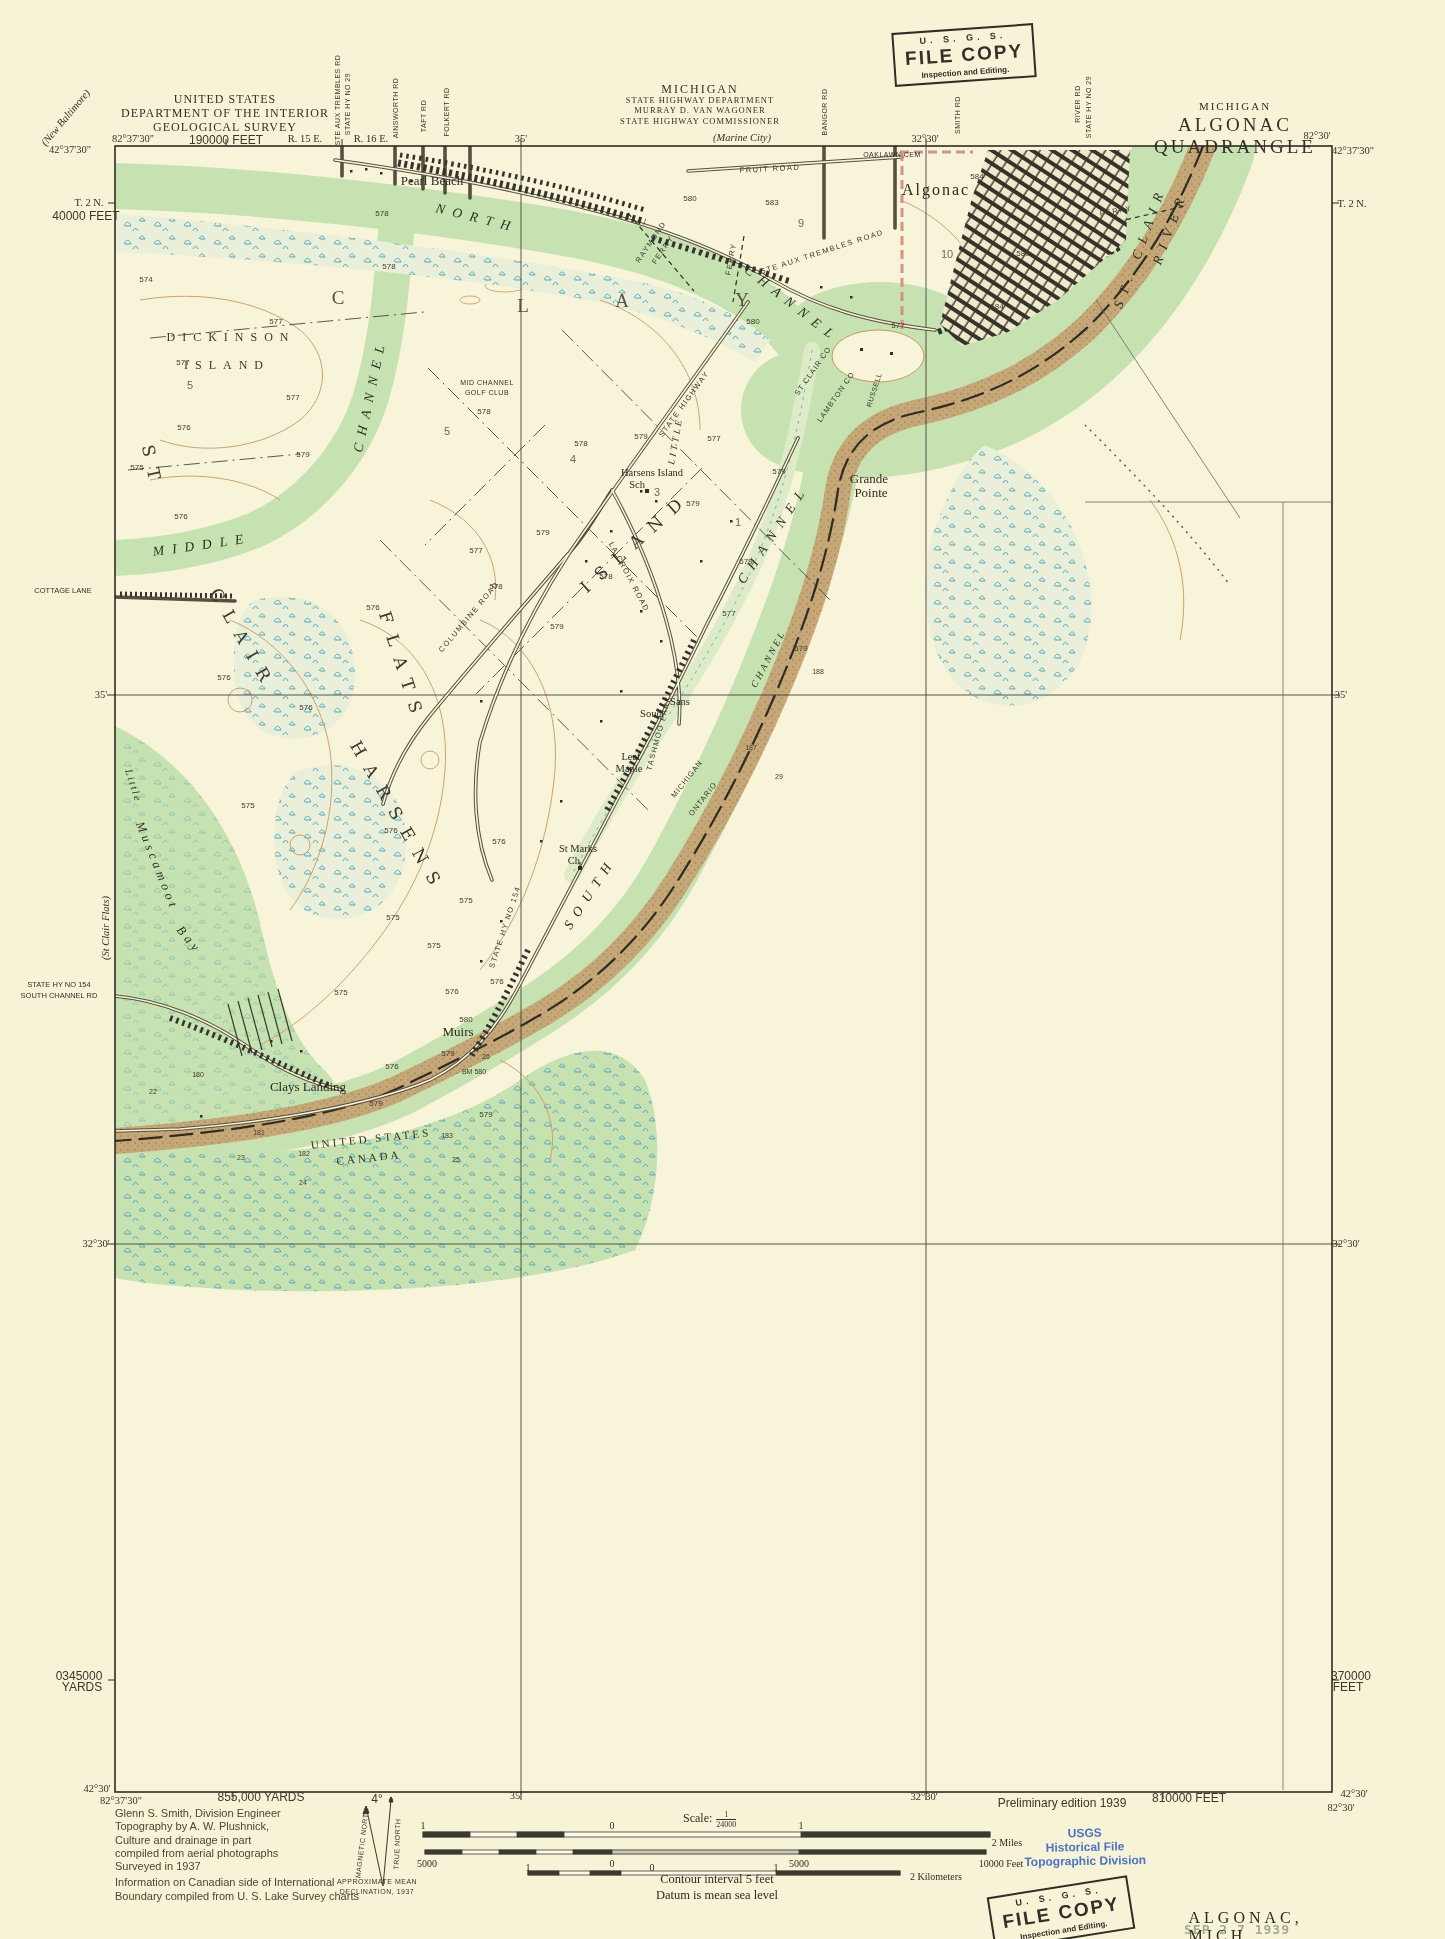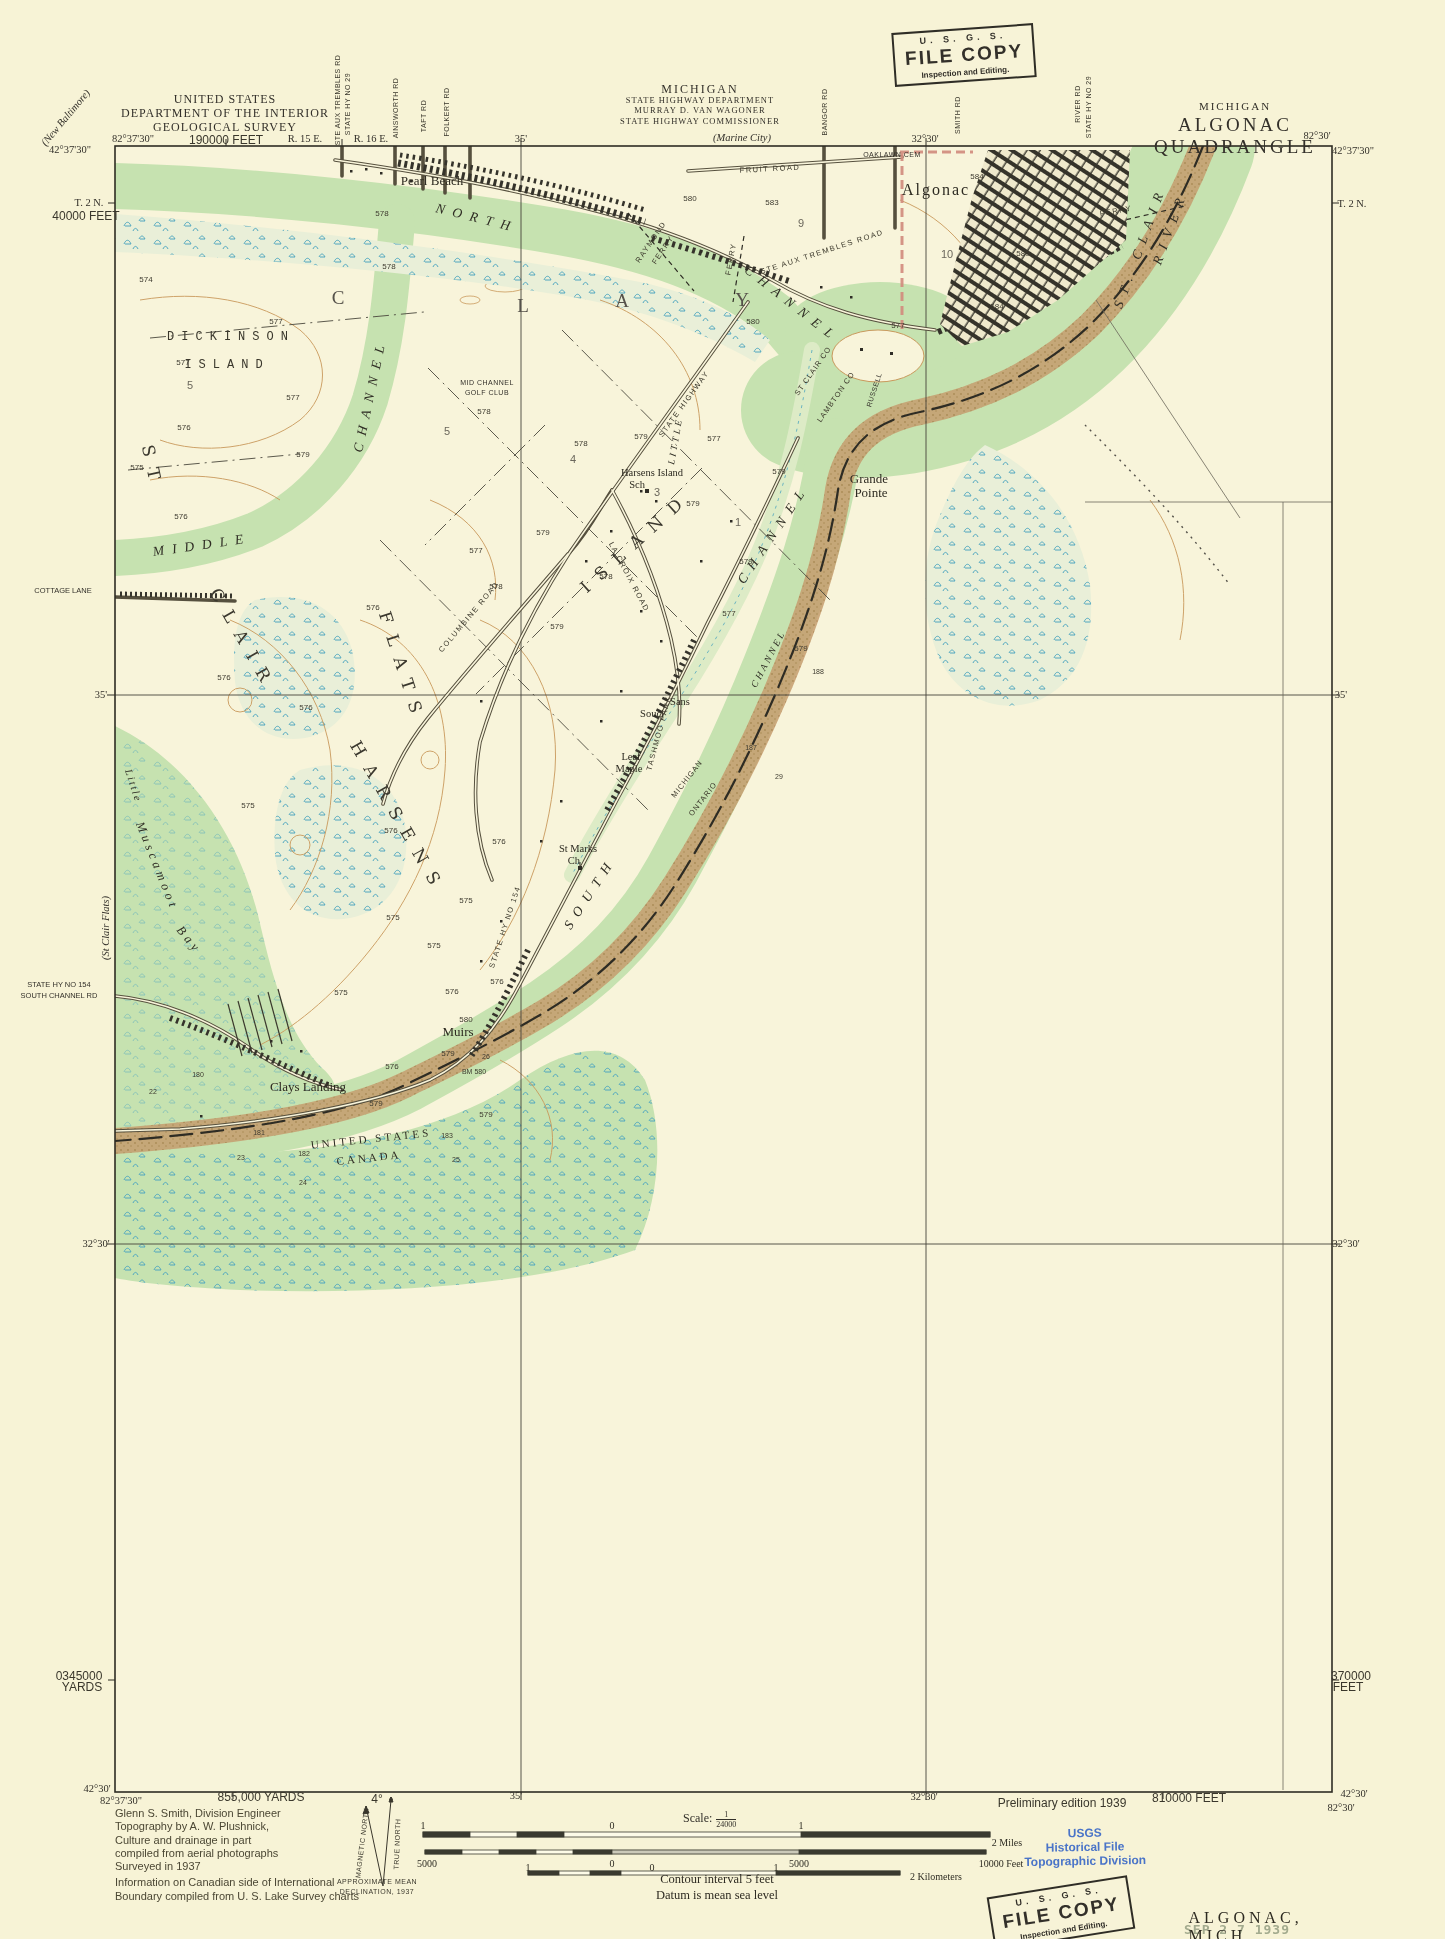--- a/index.html
+++ b/index.html
@@ -4,21 +4,21 @@
 <style>
   html,body{margin:0;padding:0;background:#e8e4c8;}
   #stage{position:relative;width:1445px;height:1939px;background:#f7f3d6;overflow:hidden;
          font-family:"Liberation Serif", serif;color:#33302a;}
   svg{position:absolute;left:0;top:0;}
   .lbl{position:absolute;transform:translate(-50%,-50%);white-space:nowrap;line-height:1;}
   
   .place{font-family:"Liberation Serif",serif;font-size:13px;color:#2d2a21;}
   .place-lg{font-family:"Liberation Serif",serif;font-size:16px;letter-spacing:2px;color:#2d2a21;}
   .place-sm{font-family:"Liberation Serif",serif;font-size:10.5px;color:#2d2a21;}
-  .area{font-family:Liberation Mono, monospace;font-size:12px;letter-spacing:7px;color:#3a372c;}
+  .area{font-family:Liberation Serif, serif;font-size:12px;letter-spacing:7px;color:#3a372c;}
   .area-lg{font-family:"Liberation Serif",serif;font-size:19px;color:#55514a;}
   .hydro{font-family:"Liberation Serif",serif;font-style:italic;font-size:13.5px;letter-spacing:8px;color:#2f2d24;}
   .hydro-lg{font-family:"DejaVu Serif",serif;font-size:17px;letter-spacing:12px;color:#3b382e;}
   .hydro-sm{font-family:"Liberation Serif",serif;font-style:italic;font-size:9.5px;letter-spacing:3px;color:#2f2d24;}
   .bay{font-family:"Liberation Serif",serif;font-style:italic;font-size:12.5px;letter-spacing:4px;color:#2f2d24;}
   .bay-sm{font-family:"Liberation Serif",serif;font-style:italic;font-size:10.5px;letter-spacing:2px;color:#2f2d24;}
   .road{font-family:"Liberation Sans",sans-serif;font-size:7.5px;letter-spacing:1.5px;color:#3c392c;}
   .tiny{font-family:"Liberation Sans",sans-serif;font-size:7px;letter-spacing:0.5px;color:#33302a;}
   .bdy{font-family:"Liberation Serif",serif;font-size:11px;letter-spacing:3px;color:#2f2d24;}
   .bdy-sm{font-family:"Liberation Sans",sans-serif;font-size:7.5px;letter-spacing:1px;color:#3c392c;}

